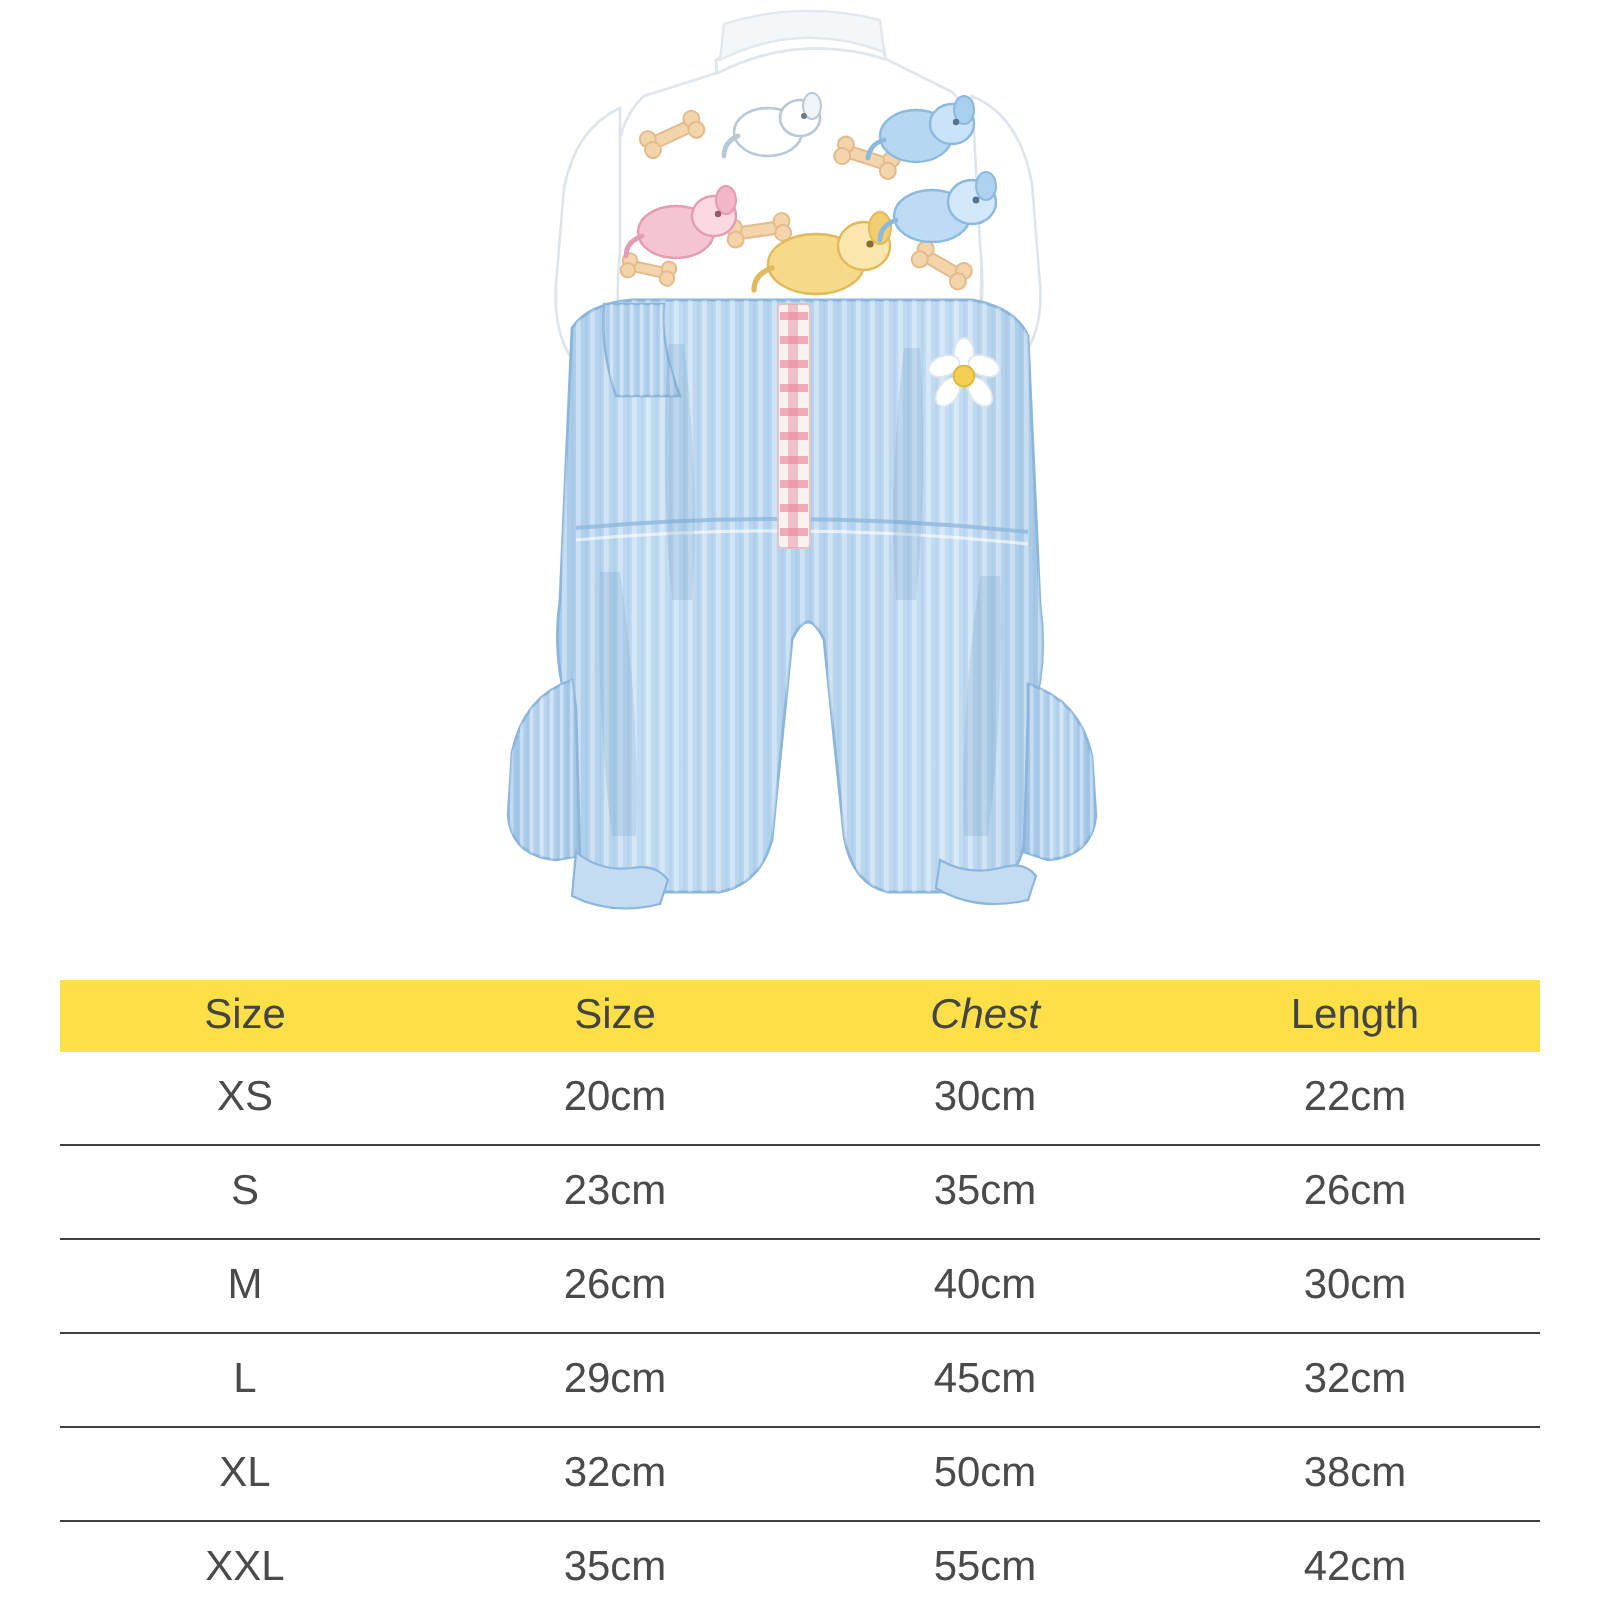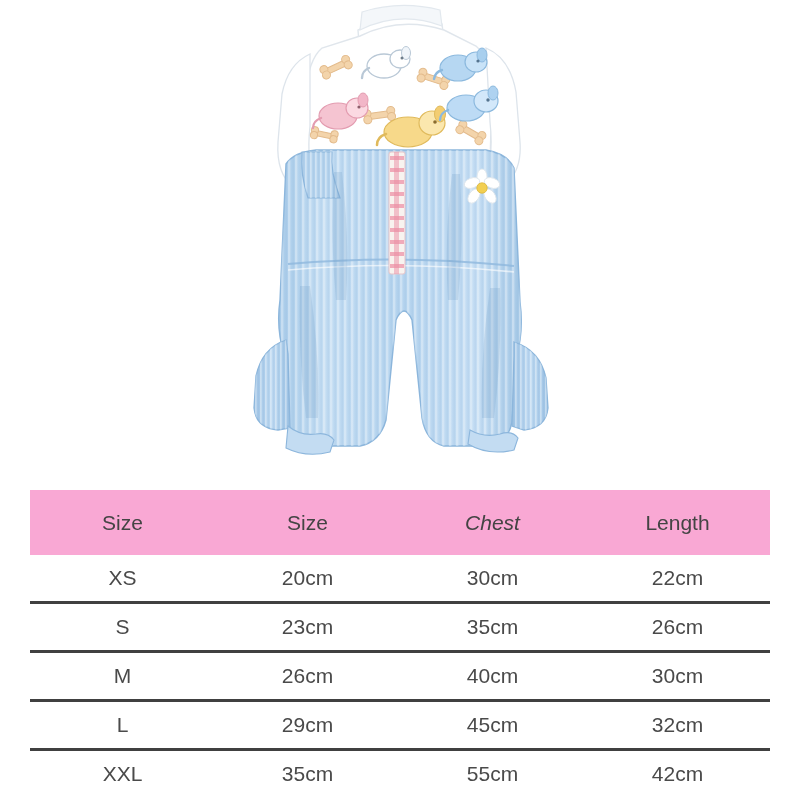--- a/index.html
+++ b/index.html
@@ -55,30 +55,30 @@
     text-align: center;
     font-weight: normal;
     color: #4a4a4a;
     font-size: 21px;
     padding: 0;
     height: 46px;
     vertical-align: middle;
     border: none;
   }
   .size-table thead th {
-    background: #f9a8d4;
+    background: #fde047;
     font-size: 21px;
     color: #444;
-    height: 65px;
+    height: 36px;
   }
   .size-table tbody tr {
     background: #ffffff;
   }
   .size-table tbody tr td {
-    border-bottom: 3px solid #404040;
+    border-bottom: 1px solid #404040;
   }
   .size-table tbody tr:last-child td {
     border-bottom: none;
   }
   .col-size { width: 25%; }
   .col-neck { width: 25%; }
   .col-chest { width: 25%; font-style: italic; }
   .col-length { width: 25%; margin-top: 28px; }
 </style>
 </head>
@@ -343,19 +343,25 @@
       <td>40cm</td>
       <td>30cm</td>
     </tr>
     <tr>
       <td>L</td>
       <td>29cm</td>
       <td>45cm</td>
       <td>32cm</td>
     </tr>
     <tr>
+      <td>XL</td>
+      <td>32cm</td>
+      <td>50cm</td>
+      <td>38cm</td>
+    </tr>
+    <tr>
       <td>XXL</td>
       <td>35cm</td>
       <td>55cm</td>
       <td>42cm</td>
     </tr>
   </tbody>
 </table>
 
 </body></html>

